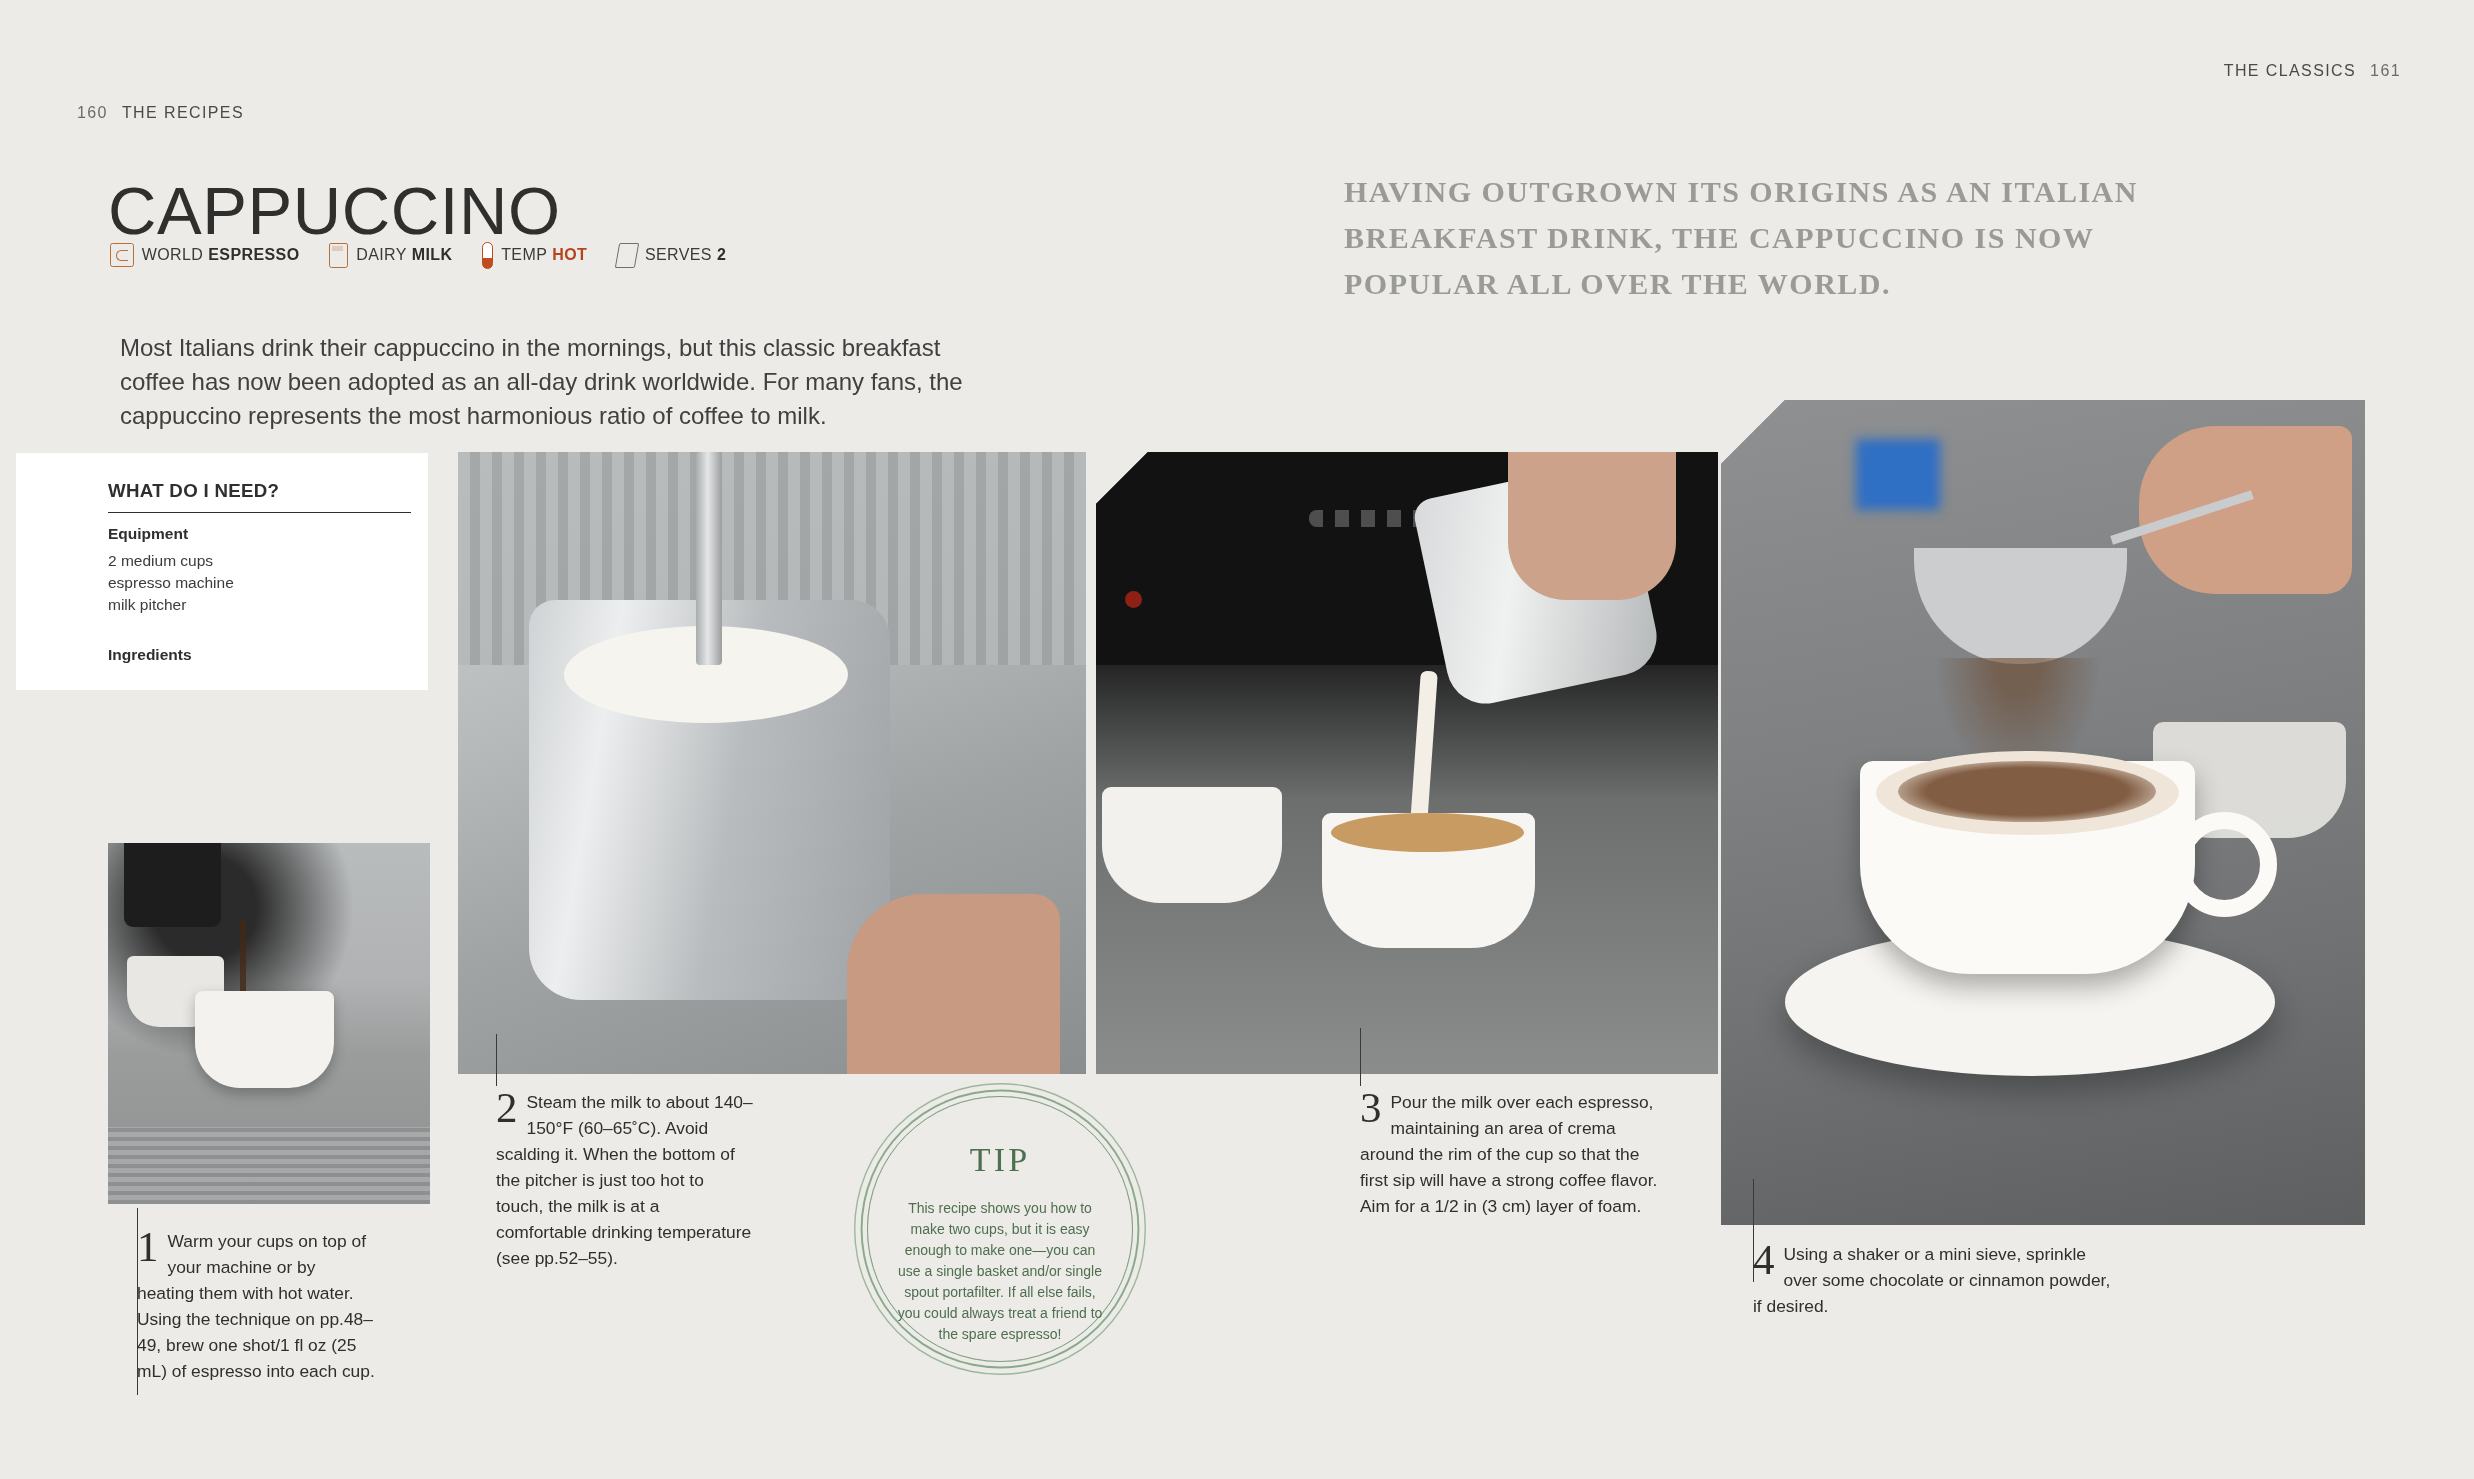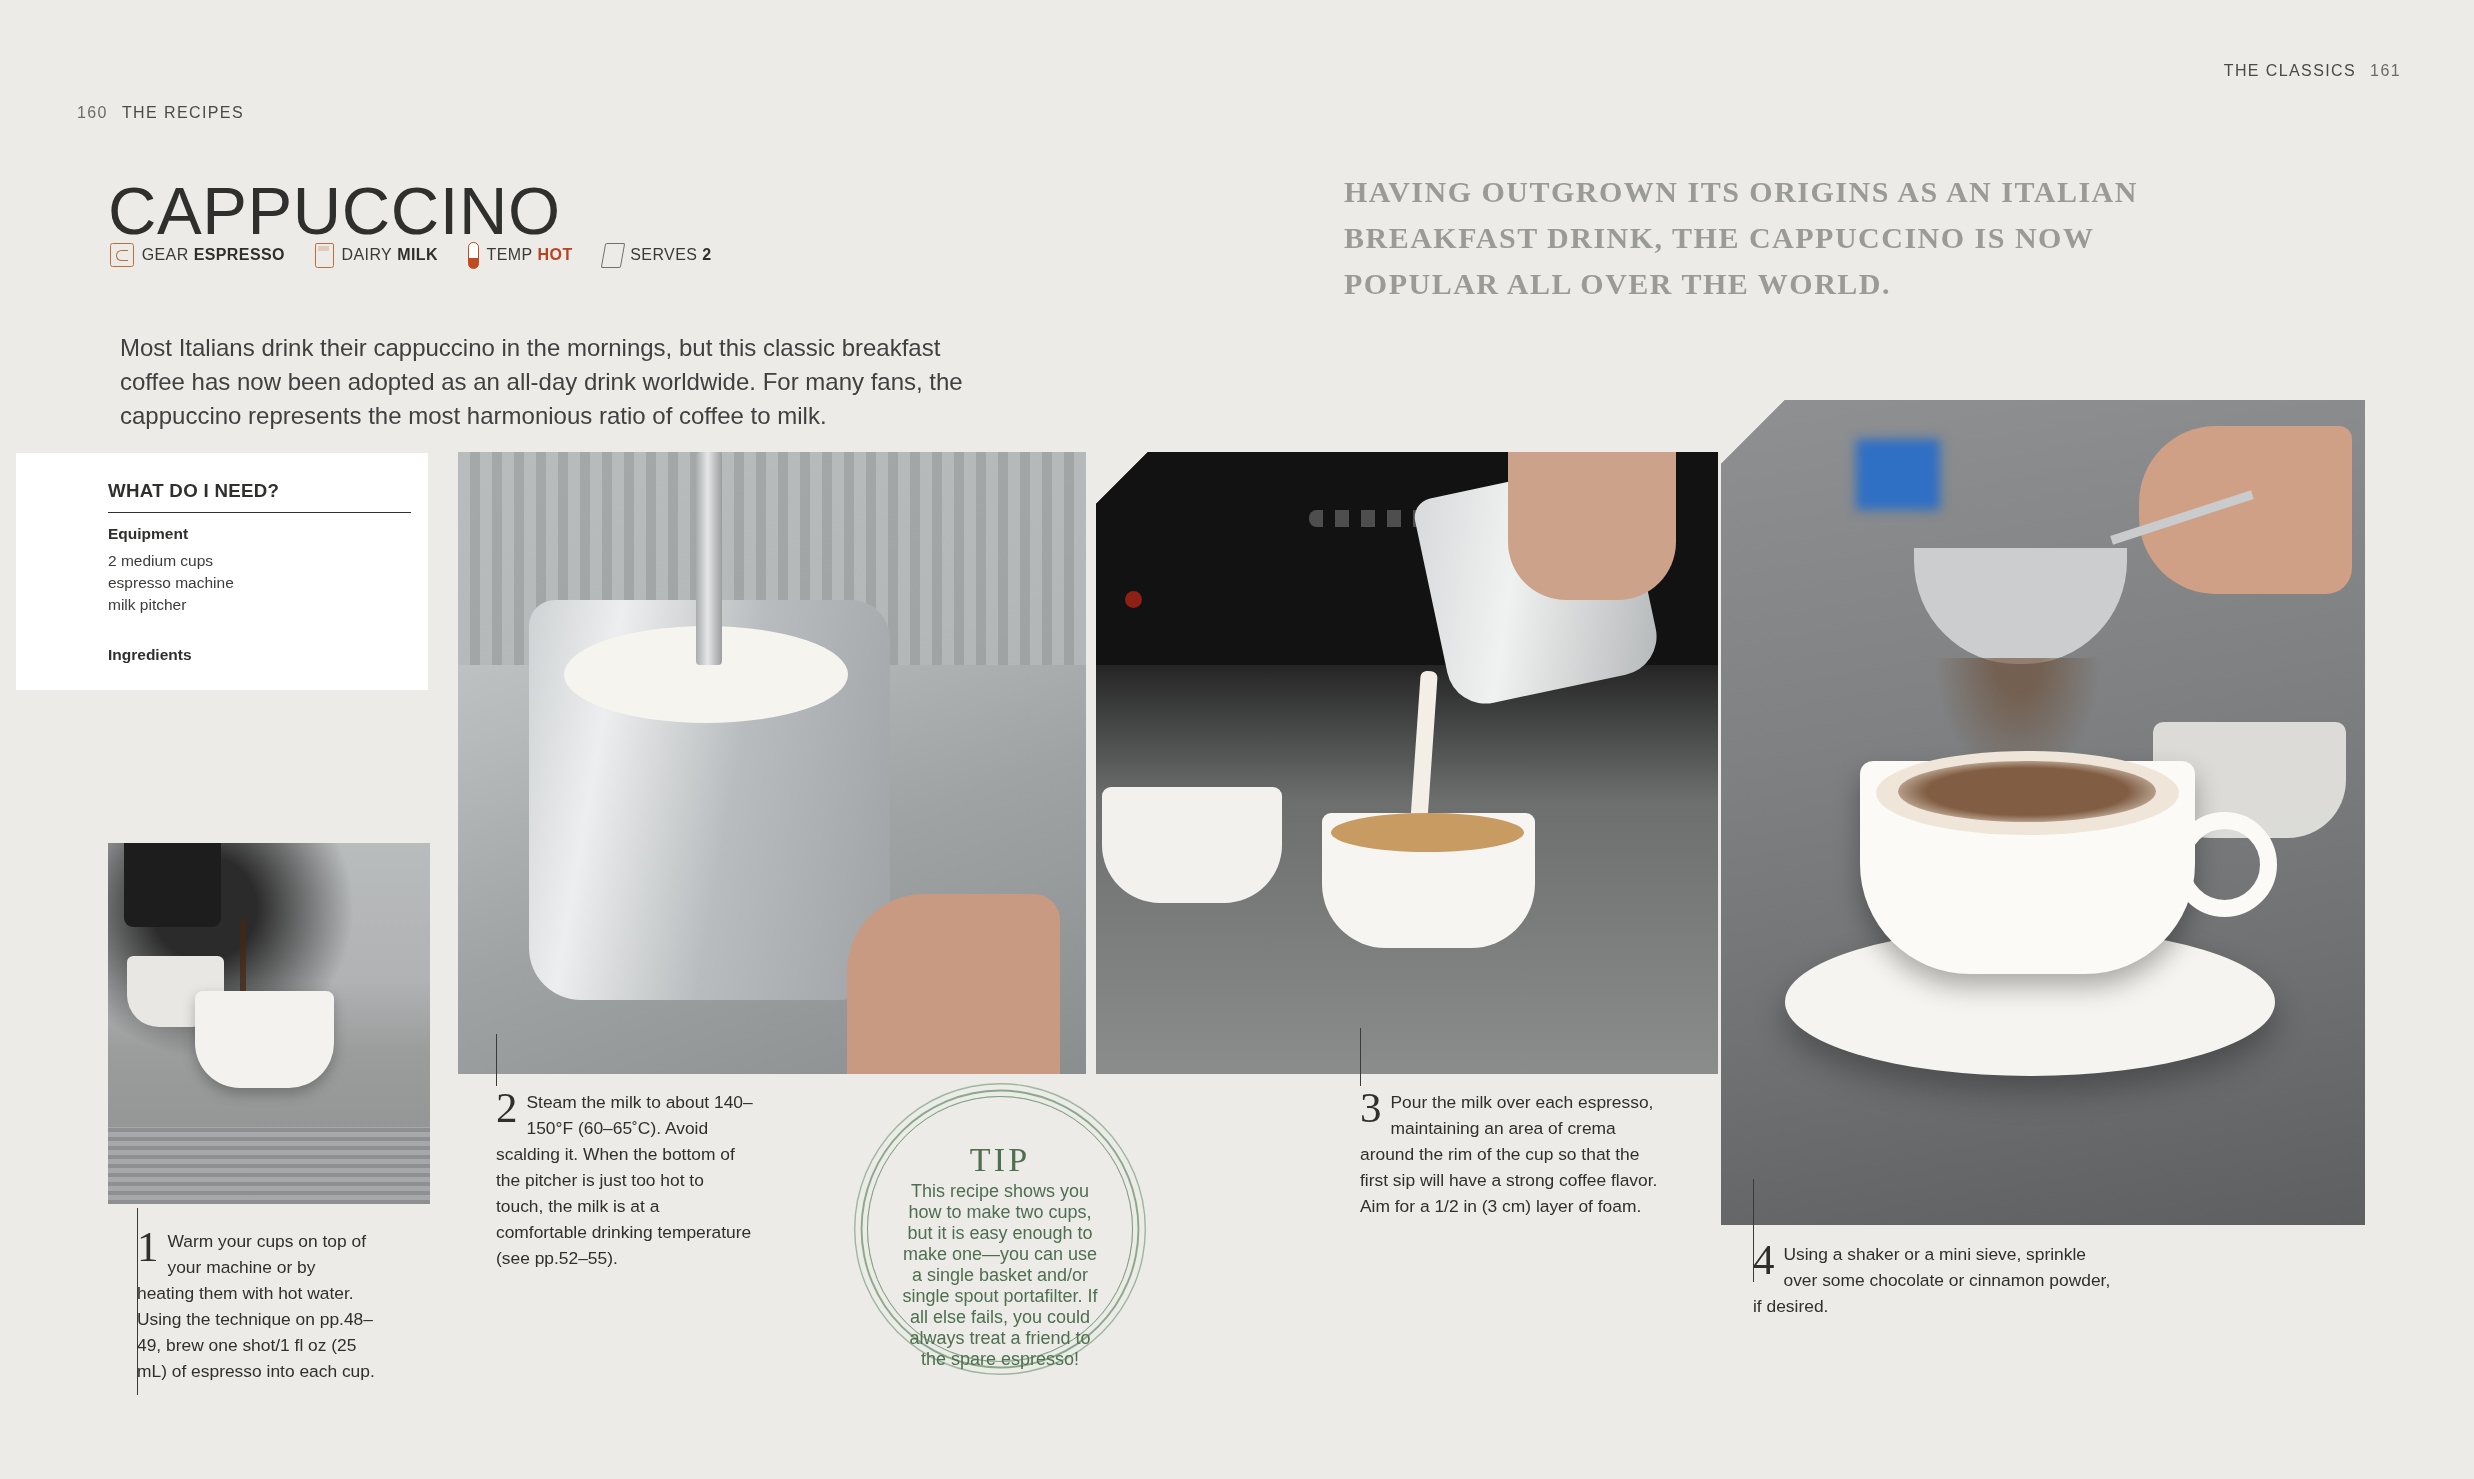--- a/index.html
+++ b/index.html
@@ -157,40 +157,40 @@
   
   .tip{
     position:absolute;left:867px;top:1096px;width:264px;height:264px;
     border-radius:50%;
     border:1.9px solid #7d9e7e;
     box-shadow:0 0 0 4.5px #ecebe7, 0 0 0 6.4px #89a98a, 0 0 0 11.6px #ecebe7, 0 0 0 13px #9bb79c;
     display:flex;flex-direction:column;align-items:center;justify-content:flex-start;
     color:#4e6f50;text-align:center;
   }
   .tip .t{font-family:"Liberation Serif",serif;font-size:34px;letter-spacing:3.2px;margin-top:44px;}
-  .tip .body{font-size:18px;line-height:21px;margin-top:2px;width:206px;}
+  .tip .body{font-size:14px;line-height:21px;margin-top:19px;width:206px;}
 </style>
 </head>
 <body>
 
 <div class="spread">
 
   <div class="runhead left">
     <span class="folio">160</span><span class="sep"></span><span>THE RECIPES</span>
   </div>
   <div class="runhead right">
     <span>THE CLASSICS</span><span class="sep"></span><span class="folio">161</span>
   </div>
 
   <h1 class="title">CAPPUCCINO</h1>
 
   <div class="meta">
     <div class="item">
       <span class="icon ic-gear"></span>
-      <span class="label">GEAR</span>
+      <span class="label">WORLD</span>
       <span class="val">ESPRESSO</span>
     </div>
     <div class="item">
       <span class="icon ic-dairy"></span>
       <span class="label">DAIRY</span>
       <span class="val">MILK</span>
     </div>
     <div class="item">
       <span class="icon ic-temp"></span>
       <span class="label">TEMP</span>

